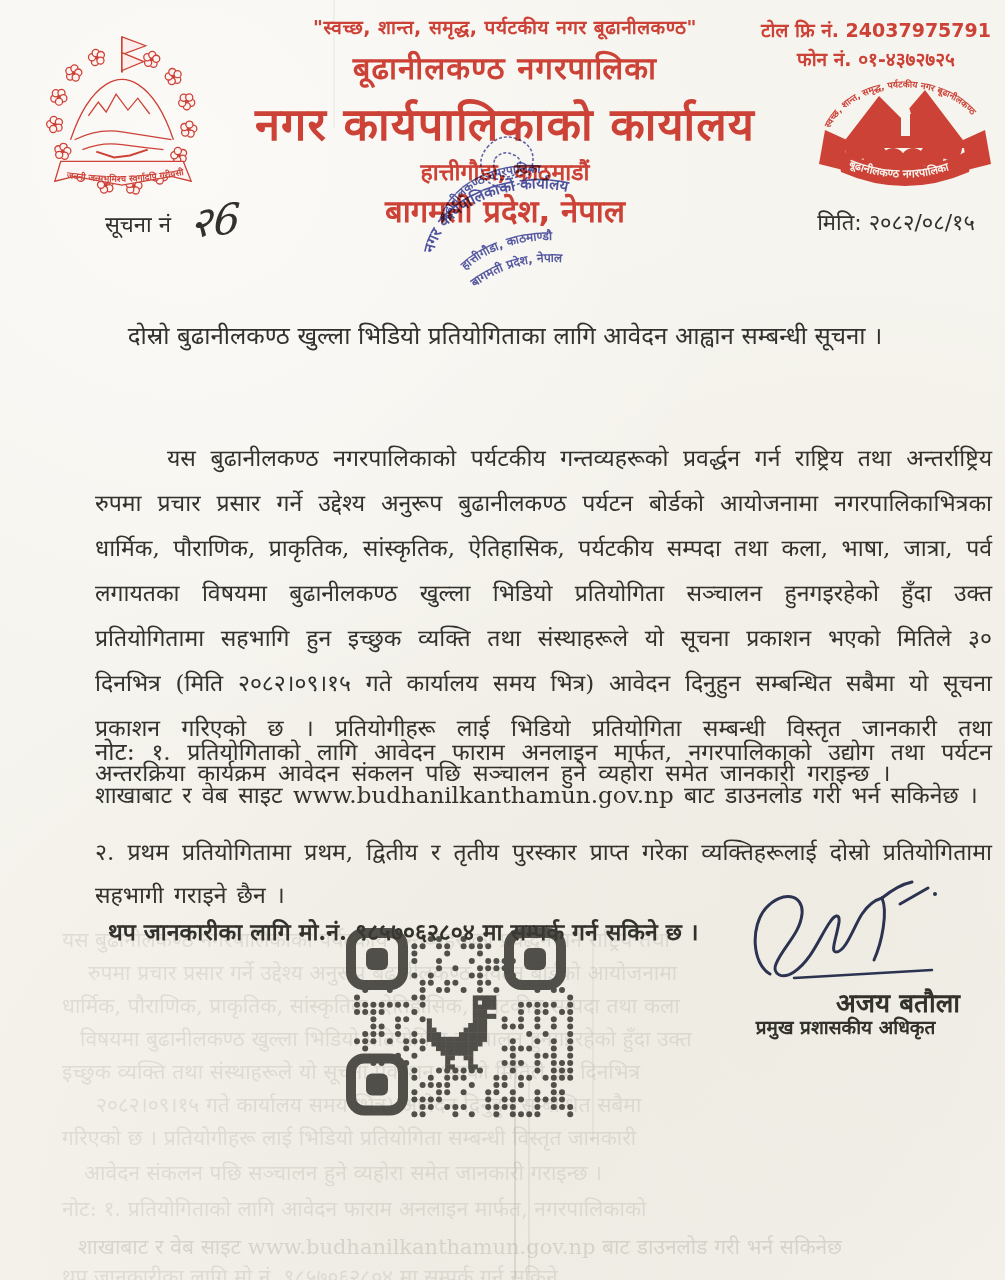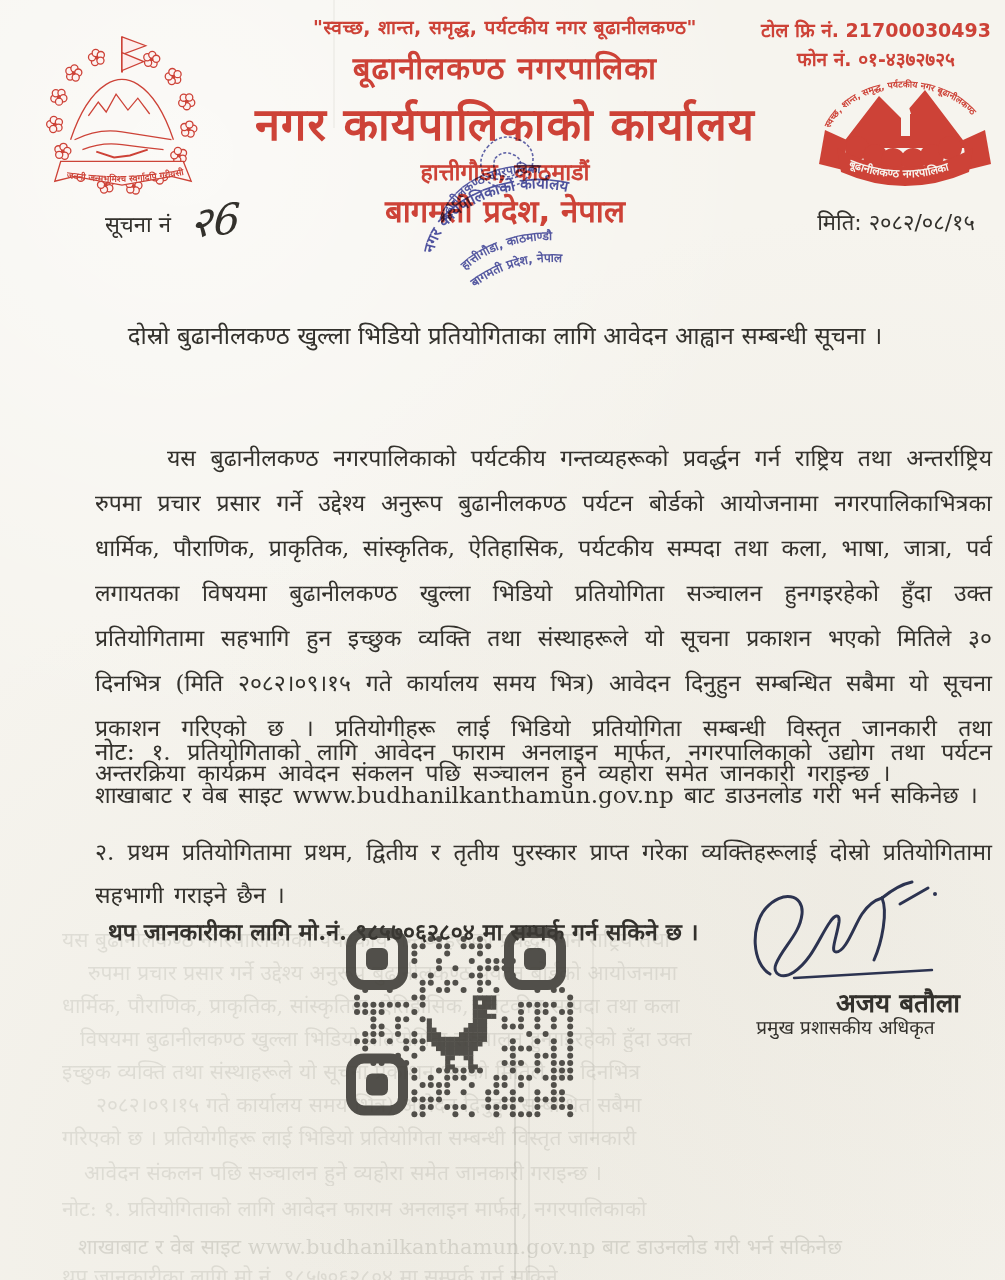--- a/index.html
+++ b/index.html
@@ -35,21 +35,21 @@
   .note-block{left:95px;top:731px;width:897px;font-size:23px;line-height:43px;text-align:justify;
     word-spacing:3px;font-family:"DejaVu Serif","Liberation Serif",serif}
   .note-label{font-weight:400;font-size:24px}
   .note-2{margin-top:14px}
   .contact-line{left:108px;top:915px;font-size:23px;font-weight:700;
     font-family:"DejaVu Serif","Liberation Serif",serif}
   
   .sig-svg{left:742px;top:878px;width:215px;height:115px}
   .sig-name{left:730px;top:984px;width:230px;text-align:right;font-size:26px;font-weight:700;
     font-family:"DejaVu Serif","Liberation Serif",serif}
-  .sig-title{left:718px;top:1014px;width:255px;text-align:center;font-size:19px;font-weight:400;
+  .sig-title{left:718px;top:1014px;width:255px;text-align:center;font-size:19px;font-weight:700;
     font-family:"DejaVu Serif","Liberation Serif",serif}
   
   .qr-wrap{left:343px;top:925px;width:245px;height:212px}
   
   .stamp{left:410px;top:116px;width:208px;height:172px;mix-blend-mode:multiply;opacity:.93}
   
   .logo-left{left:33px;top:28px;width:178px;height:172px}
   .logo-right{left:813px;top:52px;width:184px;height:146px}
   
   .ghost-line{position:absolute;left:62px;width:890px;color:#6e6e62;opacity:.15;filter:blur(.5px);
@@ -252,21 +252,21 @@
 
 <div class="abs hdr-center">
   <div class="hdr-slogan">"स्वच्छ, शान्त, समृद्ध, पर्यटकीय नगर बूढानीलकण्ठ"</div>
   <div class="hdr-muni">बूढानीलकण्ठ नगरपालिका</div>
   <div class="hdr-office">नगर कार्यपालिकाको कार्यालय</div>
   <div class="hdr-addr1">हात्तीगौडा, काठमाडौं</div>
   <div class="hdr-addr2">बागमती प्रदेश, नेपाल</div>
 </div>
 
 <div class="abs hdr-right">
-  <div>टोल फ्रि नं. 21700030493</div>
+  <div>टोल फ्रि नं. 24037975791</div>
   <div>फोन नं. ०१-४३७२७२५</div>
 </div>
 
 <svg class="abs stamp" viewBox="0 0 208 172">
   <defs>
     <path id="sArc1" d="M34 96 A 76 54 0 0 1 176 90"></path>
     <path id="sArc2" d="M16 126 A 94 62 0 0 1 196 114"></path>
     <path id="sArc3" d="M42 148 A 98 72 0 0 1 172 143"></path>
     <path id="sArc4" d="M50 165 A 102 80 0 0 1 164 161"></path>
   </defs>

